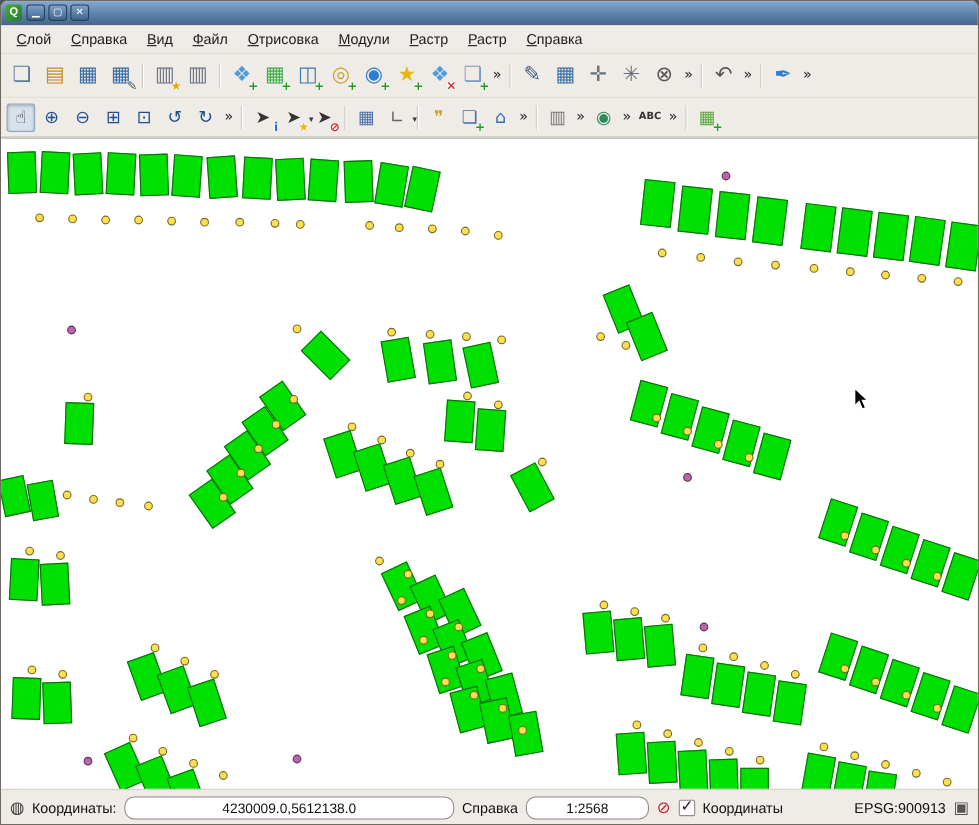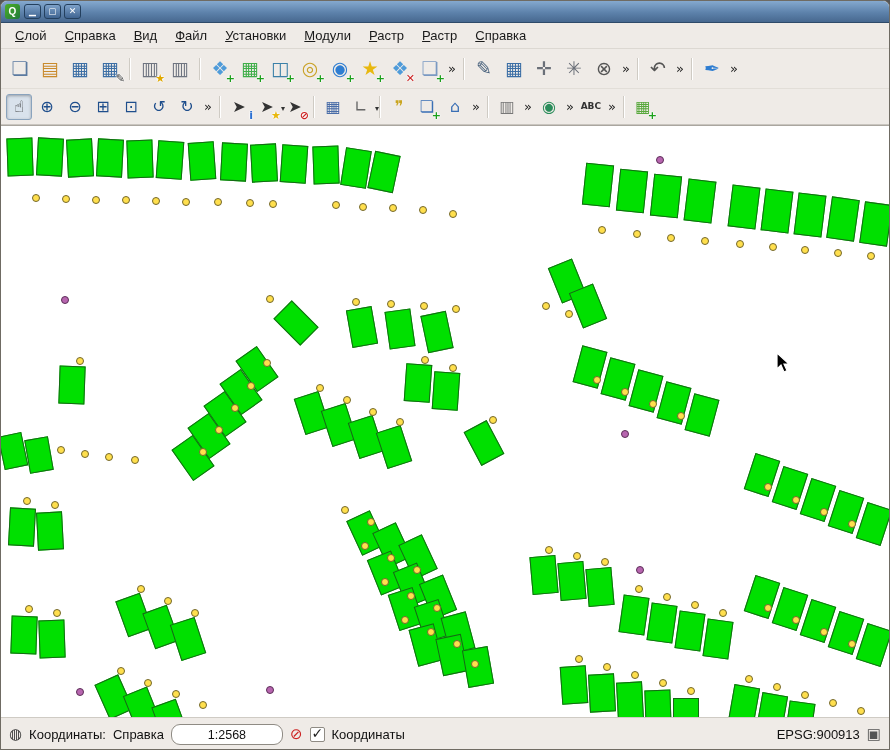--- a/index.html
+++ b/index.html
@@ -77,21 +77,21 @@
         <div class="winbtn">▢</div>
         <div class="winbtn">✕</div>
       </div>
   </div>
 
   <div class="menubar">
       <span class="menu-item">Слой</span>
       <span class="menu-item">Справка</span>
       <span class="menu-item">Вид</span>
       <span class="menu-item">Файл</span>
-      <span class="menu-item">Установки</span>
+      <span class="menu-item">Отрисовка</span>
       <span class="menu-item">Модули</span>
       <span class="menu-item">Растр</span>
       <span class="menu-item">Растр</span>
       <span class="menu-item">Справка</span>
     </div>
 
   <div class="toolbar toolbar1">
       <button class="tool">
         <span class="glyph" style="color: rgb(91, 122, 160);">❏</span>
       </button>
@@ -455,20 +455,21 @@
       <div class="dot purple" style="left: 60px; top: 170px;"></div>
       <div class="dot purple" style="left: 620px; top: 304px;"></div>
       <div class="dot purple" style="left: 635px; top: 440px;"></div>
       <div class="dot purple" style="left: 75px; top: 562px;"></div>
       <div class="dot purple" style="left: 265px; top: 560px;"></div>
     </div>
 
   <div class="status">
     <span class="sicon" style="color:#333">◍</span>
     <span>Координаты:</span>
+    <input class="coord-input" value="4230009.0,5612138.0" style="">
     <span>Справка</span>
     <input class="scale-input" value="1:2568" style="">
     <span class="sicon stop-icon">⊘</span>
     <span class="checkbox">
         <span class="mark">✓</span>
       </span>
     <span>Координаты</span>
     <span class="epsg">EPSG:900913</span>
     <span class="sicon proj-icon">▣</span>
   </div>

